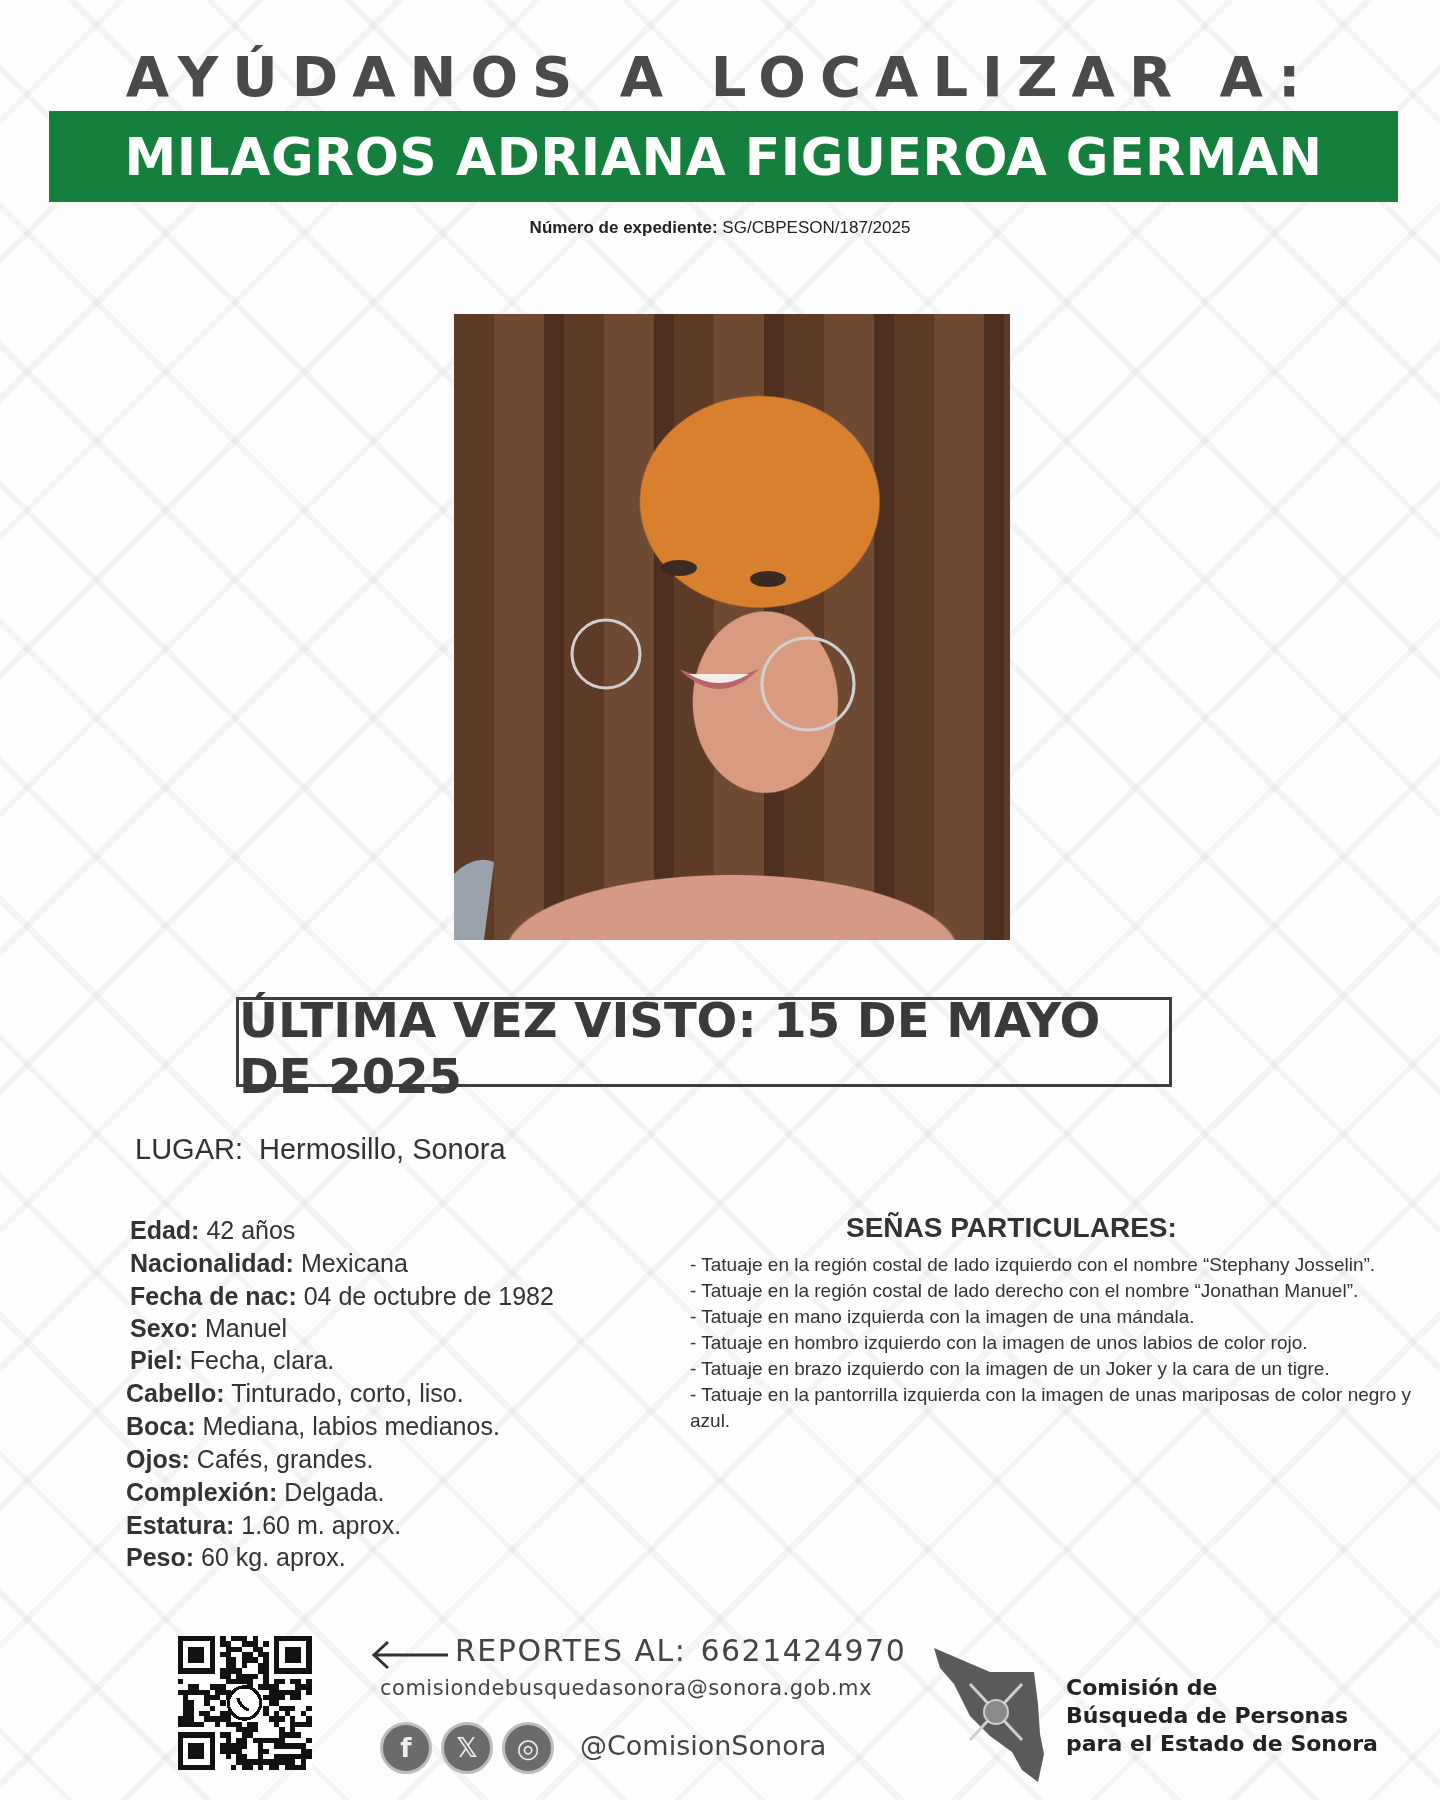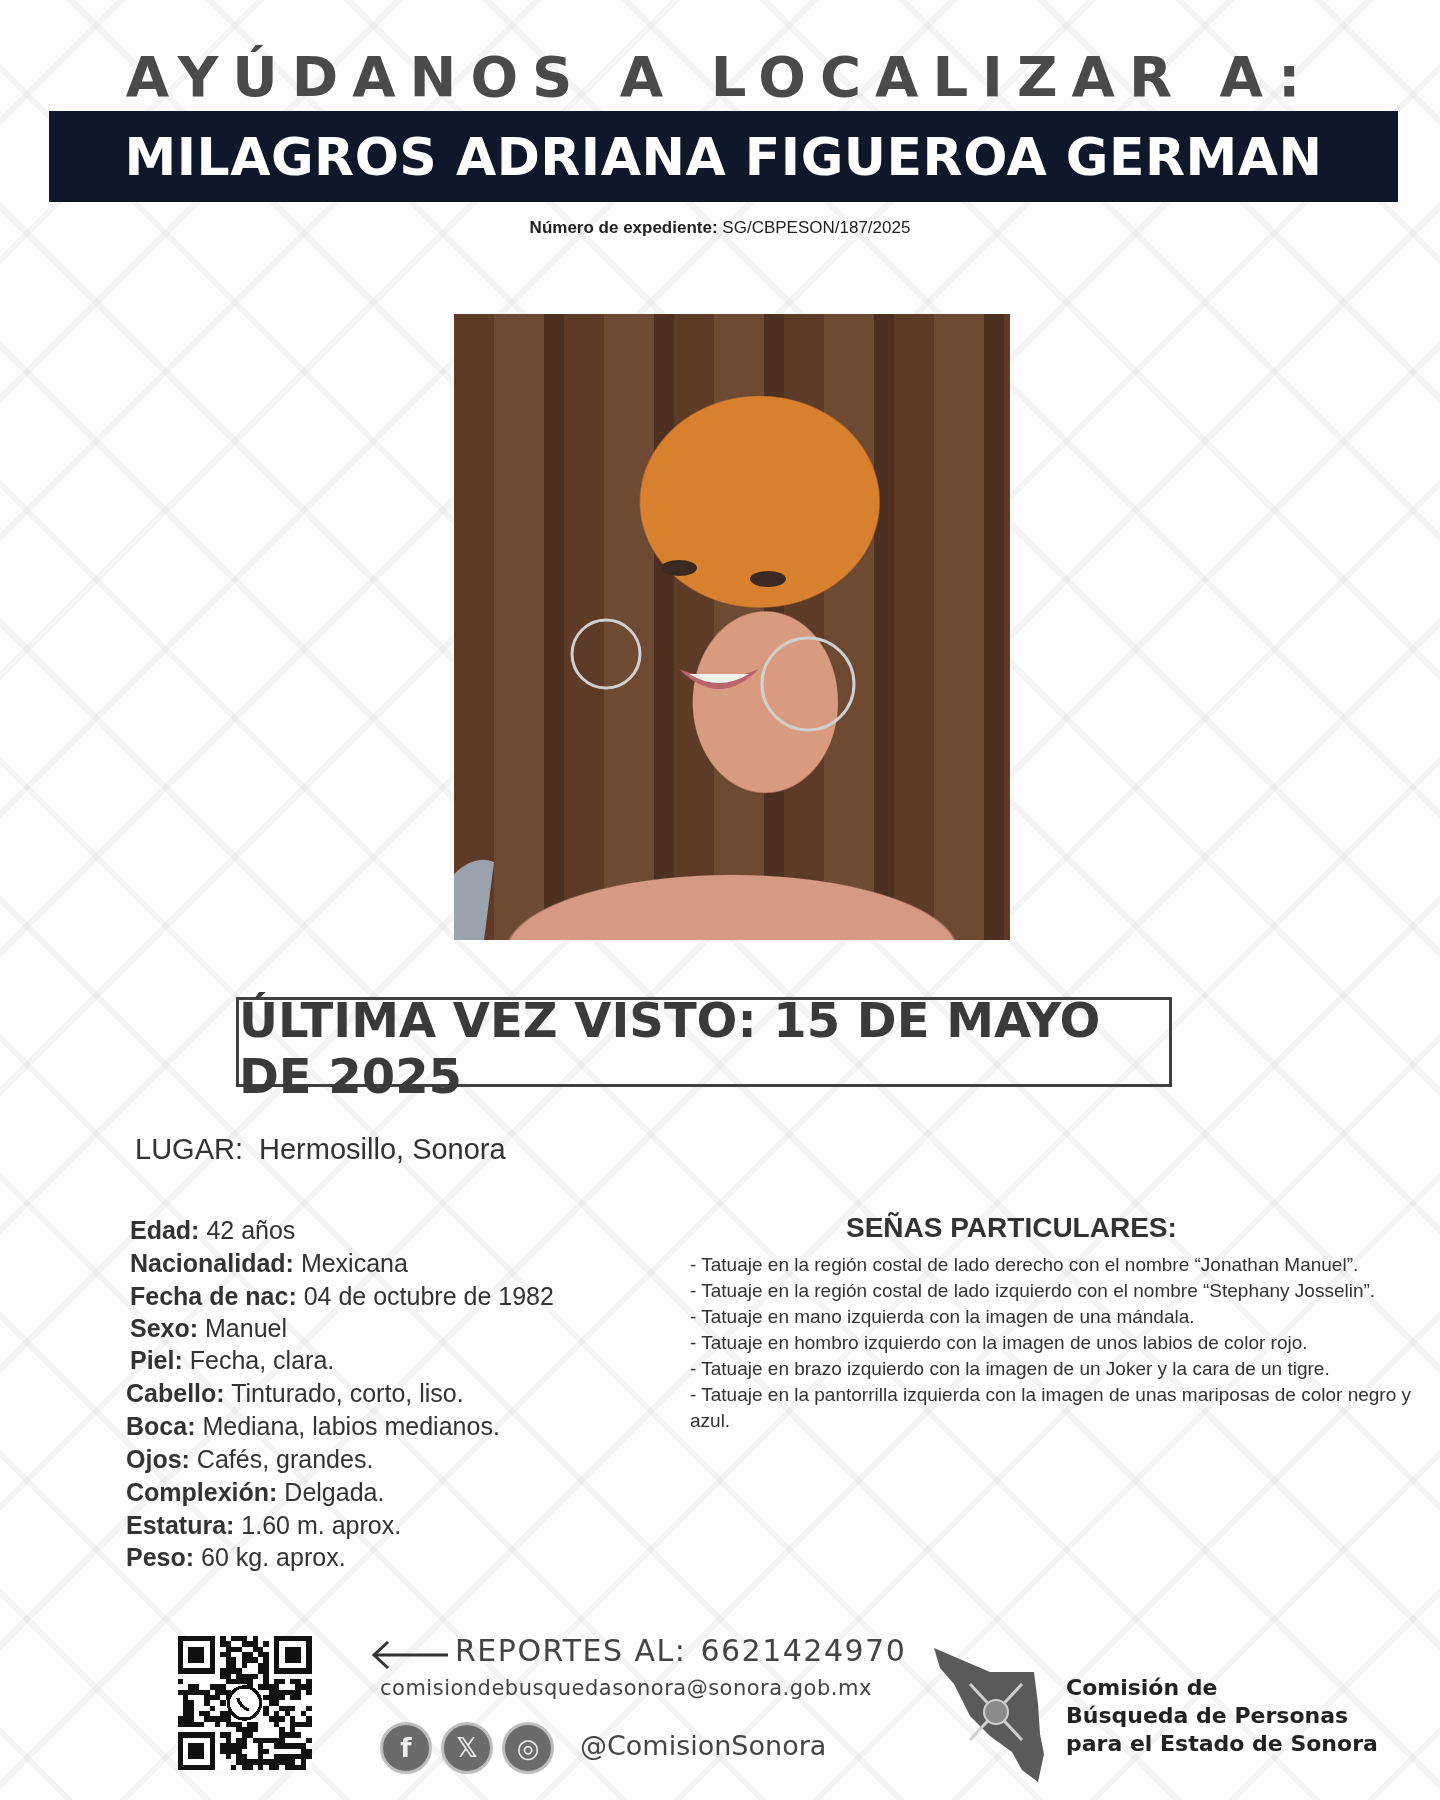--- a/index.html
+++ b/index.html
@@ -15,21 +15,21 @@
   }
   .abs { position: absolute; }
 
   .headline {
     left: 0; width: 1440px; top: 44px; text-align: center;
     font-family: "DejaVu Sans", sans-serif; font-weight: bold;
     font-size: 56px; letter-spacing: 14px; color: #4a4a4a;
   }
   .banner {
     left: 49px; top: 111px; width: 1349px; height: 91px;
-    background: #0f172a;
+    background: #15803d;
     display: flex; align-items: center; justify-content: center;
   }
   .banner span {
     font-family: "DejaVu Sans", sans-serif; font-weight: bold;
     font-size: 52px; color: #fff; letter-spacing: 0.5px;
   }
   .expediente {
     left: 0; width: 1440px; top: 218px; text-align: center;
     font-size: 17px; color: #222;
   }
@@ -139,22 +139,22 @@
   <div class="row" style="margin-left:-4px"><span class="lbl">Cabello:</span> <span>Tinturado, corto, liso.</span></div>
   <div class="row" style="margin-left:-4px"><span class="lbl">Boca:</span> <span>Mediana, labios medianos.</span></div>
   <div class="row" style="margin-left:-4px"><span class="lbl">Ojos:</span> <span>Cafés, grandes.</span></div>
   <div class="row" style="margin-left:-4px"><span class="lbl">Complexión:</span> <span>Delgada.</span></div>
   <div class="row" style="margin-left:-4px;height:32px;line-height:32px"><span class="lbl">Estatura:</span> <span>1.60 m. aprox.</span></div>
   <div class="row" style="margin-left:-4px"><span class="lbl">Peso:</span> <span>60 kg. aprox.</span></div>
 </div>
 
 <div class="abs senas">
   <h3>SEÑAS PARTICULARES:</h3>
+  <div class="item">- Tatuaje en la región costal de lado izquierdo con el nombre “Stephany Josselin”.</div>
   <div class="item">- Tatuaje en la región costal de lado derecho con el nombre “Jonathan Manuel”.</div>
-  <div class="item">- Tatuaje en la región costal de lado izquierdo con el nombre “Stephany Josselin”.</div>
   <div class="item">- Tatuaje en mano izquierda con la imagen de una mándala.</div>
   <div class="item">- Tatuaje en hombro izquierdo con la imagen de unos labios de color rojo.</div>
   <div class="item">- Tatuaje en brazo izquierdo con la imagen de un Joker y la cara de un tigre.</div>
   <div class="item">- Tatuaje en la pantorrilla izquierda con la imagen de unas mariposas de color negro y azul.</div>
 </div>
 
 <div class="abs qr">
   <svg width="137" height="134" viewBox="0 0 25 25" shape-rendering="crispEdges" id="qr-svg">
     <rect x="0" y="0" width="25" height="25" fill="#fff"></rect>
     <g fill="#111">

